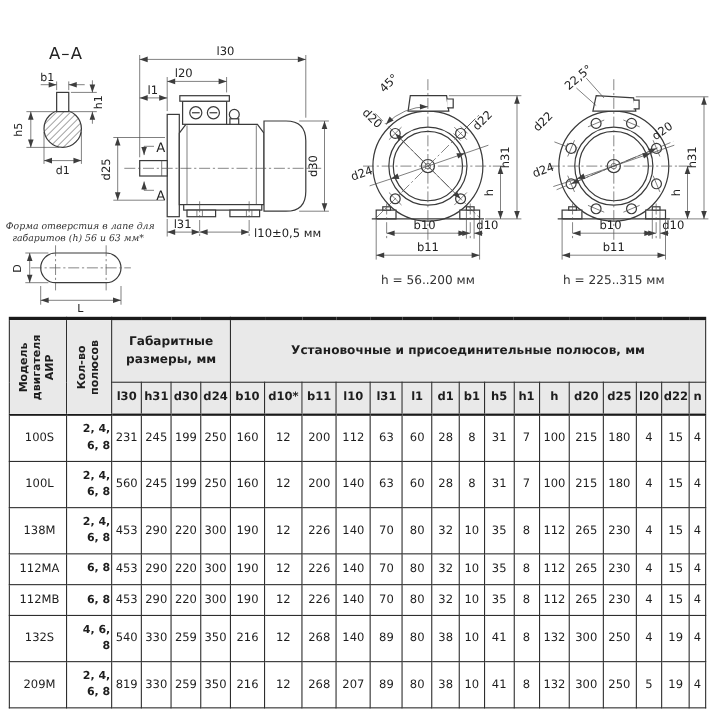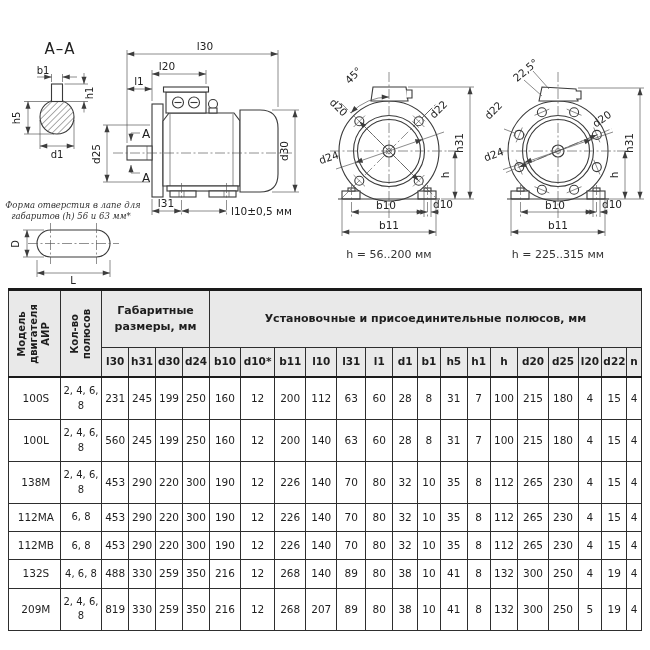--- a/index.html
+++ b/index.html
@@ -23,21 +23,21 @@
         border-top:3px solid #1a1a1a;border-bottom:1.5px solid #2e2e2e;}
   th,td{border:1px solid #2e2e2e;padding:2px 1px;font-size:10.5px;line-height:1.45;
         text-align:center;vertical-align:middle;overflow:hidden;}
   thead th{background:#e9e9e9;font-weight:bold;}
   th.grp{font-size:11px;height:52px;}
   tr.sub th{border-bottom:2.5px solid #1a1a1a;font-size:10.5px;height:24px;}
   th.vcell{position:relative;border-bottom:2.5px solid #1a1a1a;}
   .vtext{position:absolute;left:50%;top:50%;transform:translate(-50%,-50%) rotate(-90deg);
          width:78px;text-align:center;font-weight:bold;font-size:10px;line-height:1.18;}
   td.model{text-align:center;padding-left:4px;}
-  td.poles{text-align:center;padding-left:1px;font-size:10px;}
+  td.poles{text-align:right;padding-left:12px;font-size:10px;font-weight:bold;}
   td{padding-top:6px;padding-bottom:6px;}
 </style>
 </head>
 <body>
 
 <svg id="drawings" viewBox="0 0 650 288" width="650" height="288" xmlns="http://www.w3.org/2000/svg">
   <defs>
     <marker id="ar" viewBox="0 0 10 8" markerWidth="9" markerHeight="7" refX="8.6" refY="3.5" orient="auto-start-reverse" markerUnits="userSpaceOnUse">
       <path d="M0.3,0.6 L8.6,3.5 L0.3,6.4 Z" fill="#3d3d3d"></path>
     </marker>
@@ -455,21 +455,21 @@
           <td>112</td>
           <td>265</td>
           <td>230</td>
           <td>4</td>
           <td>15</td>
           <td>4</td>
         </tr>
         <tr>
           <td class="model">132S</td>
           <td class="poles">4, 6, 8</td>
-          <td>488</td>
+          <td>540</td>
           <td>330</td>
           <td>259</td>
           <td>350</td>
           <td>216</td>
           <td>12</td>
           <td>268</td>
           <td>140</td>
           <td>89</td>
           <td>80</td>
           <td>38</td>

